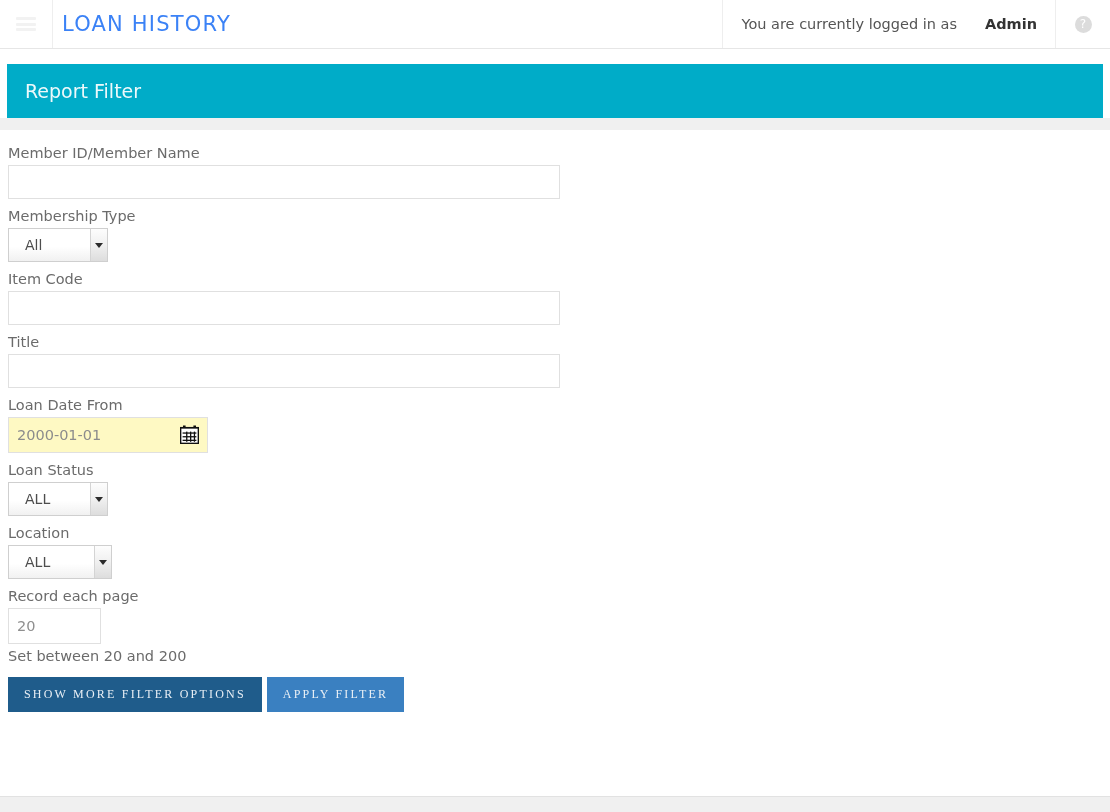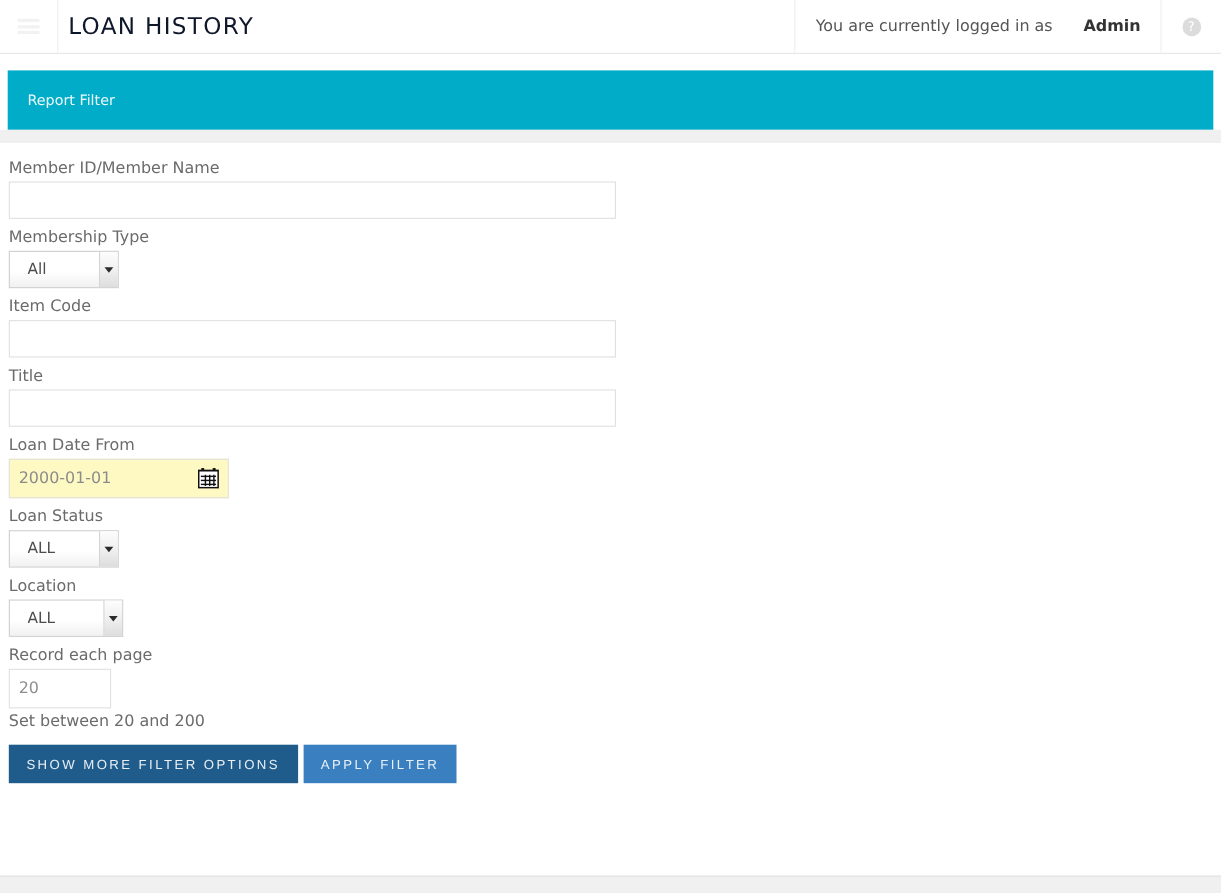--- a/index.html
+++ b/index.html
@@ -44,21 +44,21 @@
     background: #f2f2f2;
     border-radius: 1px;
   }
   .brand-cell {
     flex: 0 0 auto;
     display: flex;
     align-items: center;
     padding-left: 9px;
   }
   .brand-title {
-    color: #0f172a;
+    color: #3b82f6;
     font-size: 21px;
     letter-spacing: 1.2px;
     font-weight: 400;
     white-space: nowrap;
   }
   .topbar-spacer { flex: 1 1 auto; }
   .login-cell {
     display: flex;
     align-items: center;
     padding: 0 18px;
@@ -96,21 +96,21 @@
   .panel-header {
     margin: 15px 7px 0 7px;
     height: 54px;
     background: #00acc8;
     display: flex;
     align-items: center;
     padding-left: 18px;
   }
   .panel-header-title {
     color: #ffffff;
-    font-size: 13px;
+    font-size: 19px;
     font-weight: 400;
     opacity: 0.93;
   }
   .panel-gray-strip {
     height: 12px;
     background: #f0f0f0;
     margin: 0 0 0 0;
   }
 
   
@@ -232,21 +232,21 @@
     display: block;
   }
 
   
   .btn-row { display: flex; gap: 5px; }
   .btn {
     border: none;
     color: #e9eff5;
     font-size: 12px;
     letter-spacing: 2.2px;
-    font-family: Liberation Sans, sans-serif;
+    font-family: Liberation Serif, serif;
     height: 35px;
     padding: 4px 16px;
     cursor: pointer;
     white-space: nowrap;
   }
   .btn-primary-dark { background: #1f5c8b; }
   .btn-primary-light { background: #3a80c1; }
 
   
   .footer {

